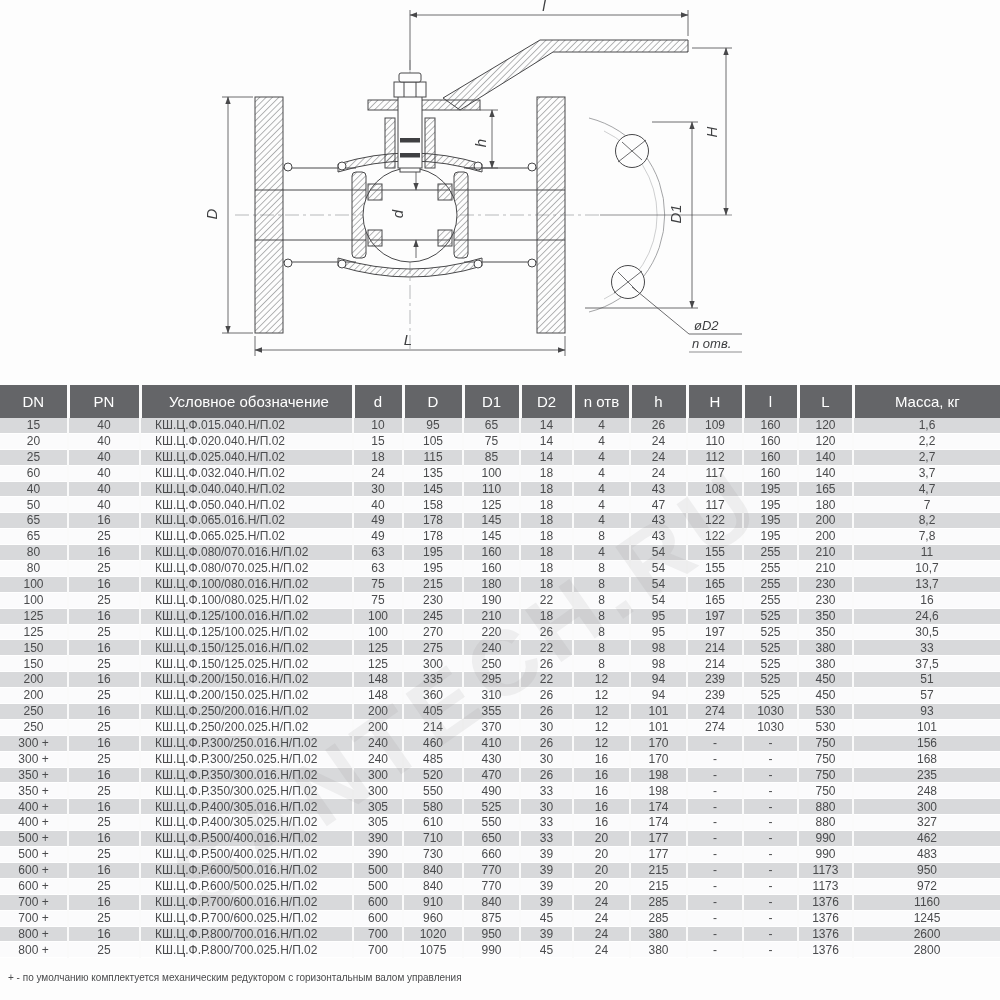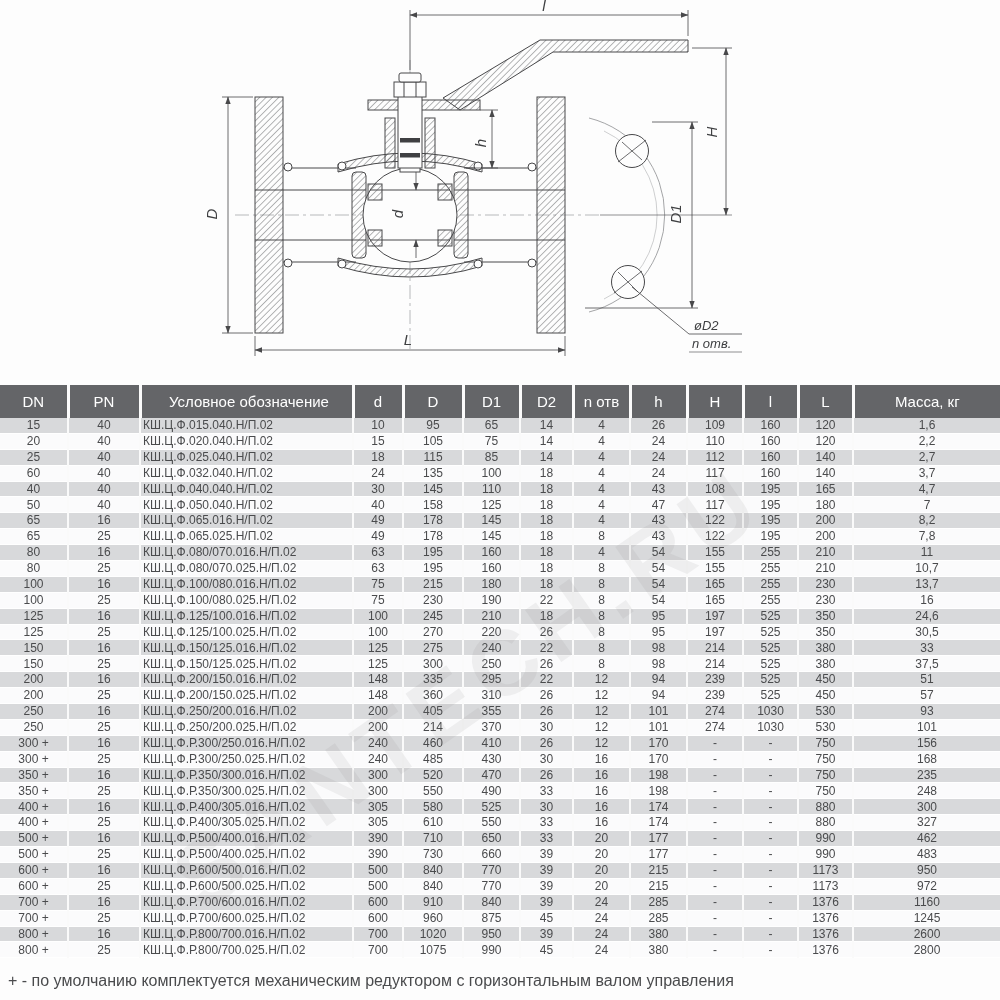--- a/index.html
+++ b/index.html
@@ -21,27 +21,27 @@
   
   #spec-table{width:1000px;border-collapse:collapse;table-layout:fixed;position:relative;z-index:2;}
   #spec-table thead th{background:#646568;color:#ffffff;font-weight:normal;font-size:15px;
     height:33px;padding:0 2px;border-left:3px solid #fbfbfb;text-align:center;vertical-align:middle;}
   #spec-table thead th:first-child{border-left:none;}
   #spec-table thead th.desig{text-align:center;padding-left:7px;}
   #spec-table td{font-size:12px;line-height:1.05;height:14.9px;padding:0 2px;
     text-align:center;vertical-align:middle;color:#4a4b4d;
     border-left:2px solid #fafafa;border-bottom:1px solid #ffffff;}
   #spec-table td:first-child{border-left:none;}
-  #spec-table td.desig{text-align:left;padding-left:2px;}
+  #spec-table td.desig{text-align:left;padding-left:14px;}
   #spec-table tr.shade td{background:#d8d9db;}
   #spec-table tbody tr:nth-child(even) td{background:#fbfbfc;}
   #spec-table tbody tr.shade td{background:#d8d9db;}
 
   
-  #footnote{font-size:16px;color:#4a4b4d;margin:14px 0 0 8px;position:relative;z-index:2;}
+  #footnote{font-size:10px;color:#4a4b4d;margin:14px 0 0 8px;position:relative;z-index:2;}
 </style>
 </head>
 <body>
 
 <div id="page">
 
   <div id="watermark">SANTECH.RU</div>
 
   <div id="drawing">
   <svg width="1000" height="385" viewBox="0 0 1000 385">

